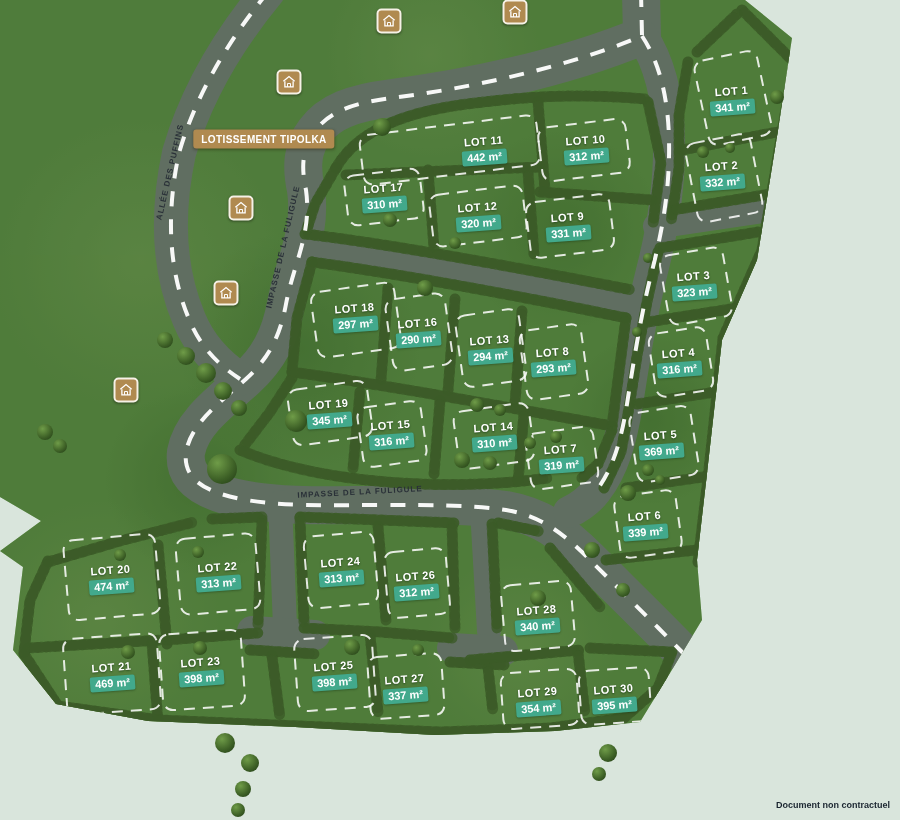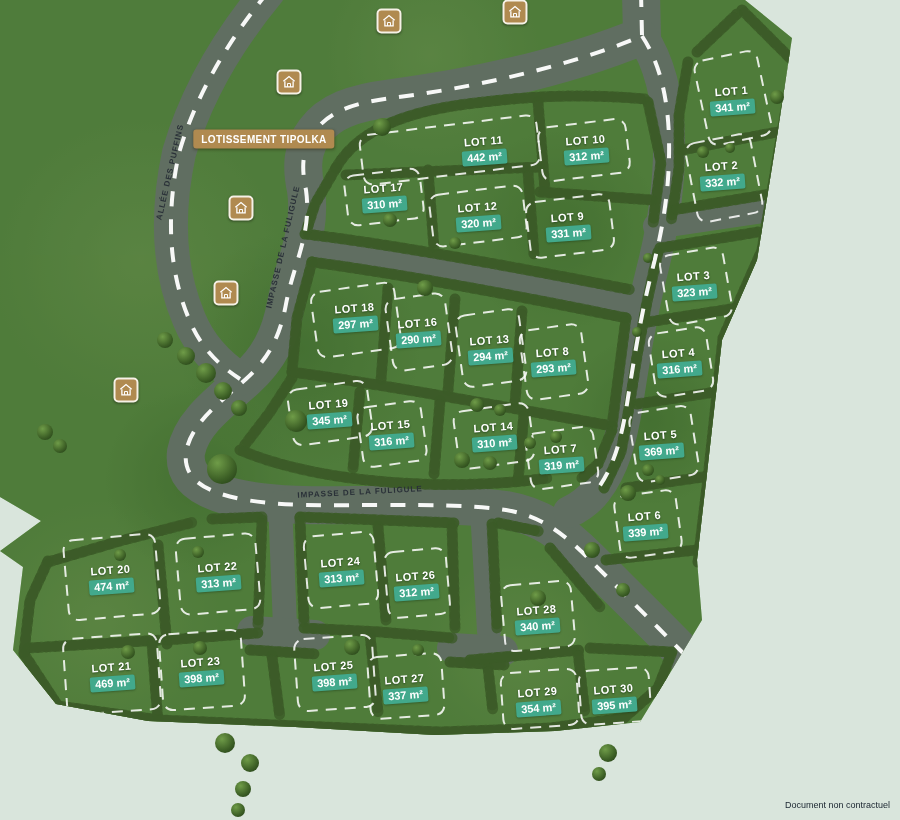--- a/index.html
+++ b/index.html
@@ -18,21 +18,21 @@
   .lot{position:absolute;transform:translate(-50%,-50%) rotate(-4deg);text-align:center;white-space:nowrap;z-index:5;}
   .lot-name{font-weight:bold;font-size:11px;color:#fff;letter-spacing:.4px;text-shadow:0 1px 2px rgba(15,40,15,.6);}
   .lot-area{display:inline-block;color:#fff;font-weight:bold;font-size:11px;padding:1px 5px 2px;border-radius:2px;margin-top:1px;box-shadow:0 1px 2px rgba(15,40,15,.35);}
   .street{position:absolute;font-weight:bold;font-size:8px;letter-spacing:1px;white-space:nowrap;z-index:4;}
   #banner{position:absolute;transform:translate(-50%,-50%);padding:4px 8px;border-radius:3px;
     color:#fff;font-weight:bold;font-size:10px;letter-spacing:.4px;white-space:nowrap;z-index:6;
     box-shadow:0 1px 3px rgba(40,30,10,.4);}
   .house{position:absolute;width:21px;height:21px;border-radius:5px;border:2px solid #f6f1e6;
     transform:translate(-50%,-50%);display:flex;align-items:center;justify-content:center;
     box-shadow:0 1px 2px rgba(30,40,20,.4);z-index:5;}
-  #disclaimer{position:absolute;right:10px;top:800px;font-weight:normal;font-size:9px;color:#1a2530;z-index:6;}
+  #disclaimer{position:absolute;right:10px;top:800px;font-weight:bold;font-size:9px;color:#1a2530;z-index:6;}
 </style>
 </head>
 <body style="background: rgb(217, 229, 220);">
 
 <div id="stage">
 
 <svg id="map-svg" width="900" height="820" viewBox="0 0 900 820">
   <defs>
     <clipPath id="site-clip">
       <path d="M0,0 L745,0 L792,38 L778,130 L757,260 L722,340 L706,482 L697,560 L702,620 L667,678 L640,722 L555,731 L435,735 L295,727 L148,721 L56,704 L13,650 L23,567 L0,551 L41,521 L0,497 Z"></path>

